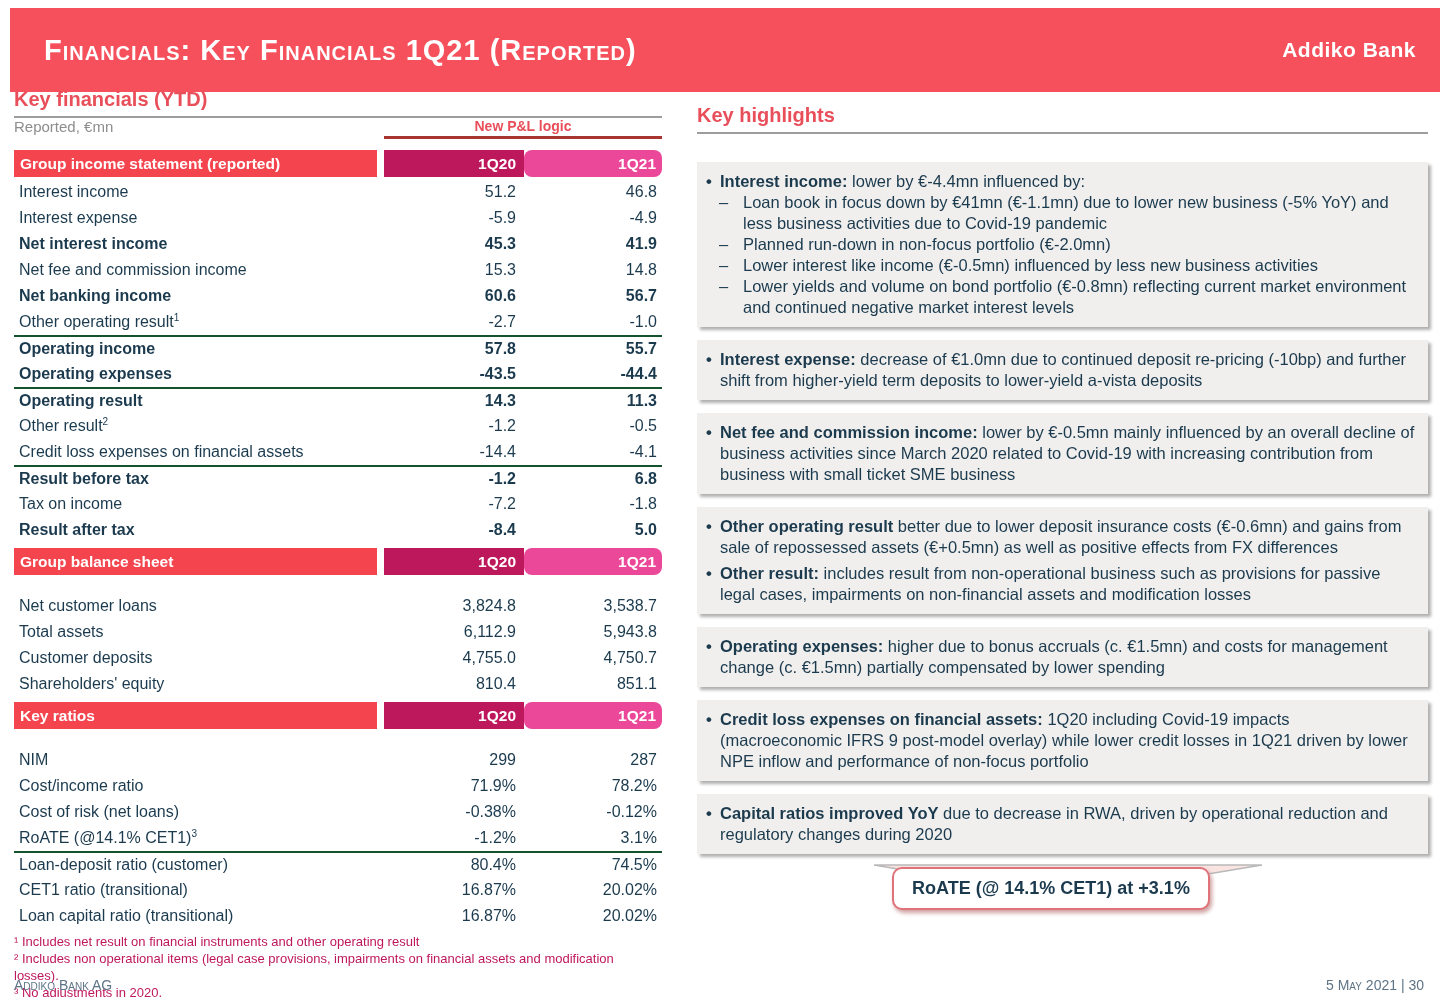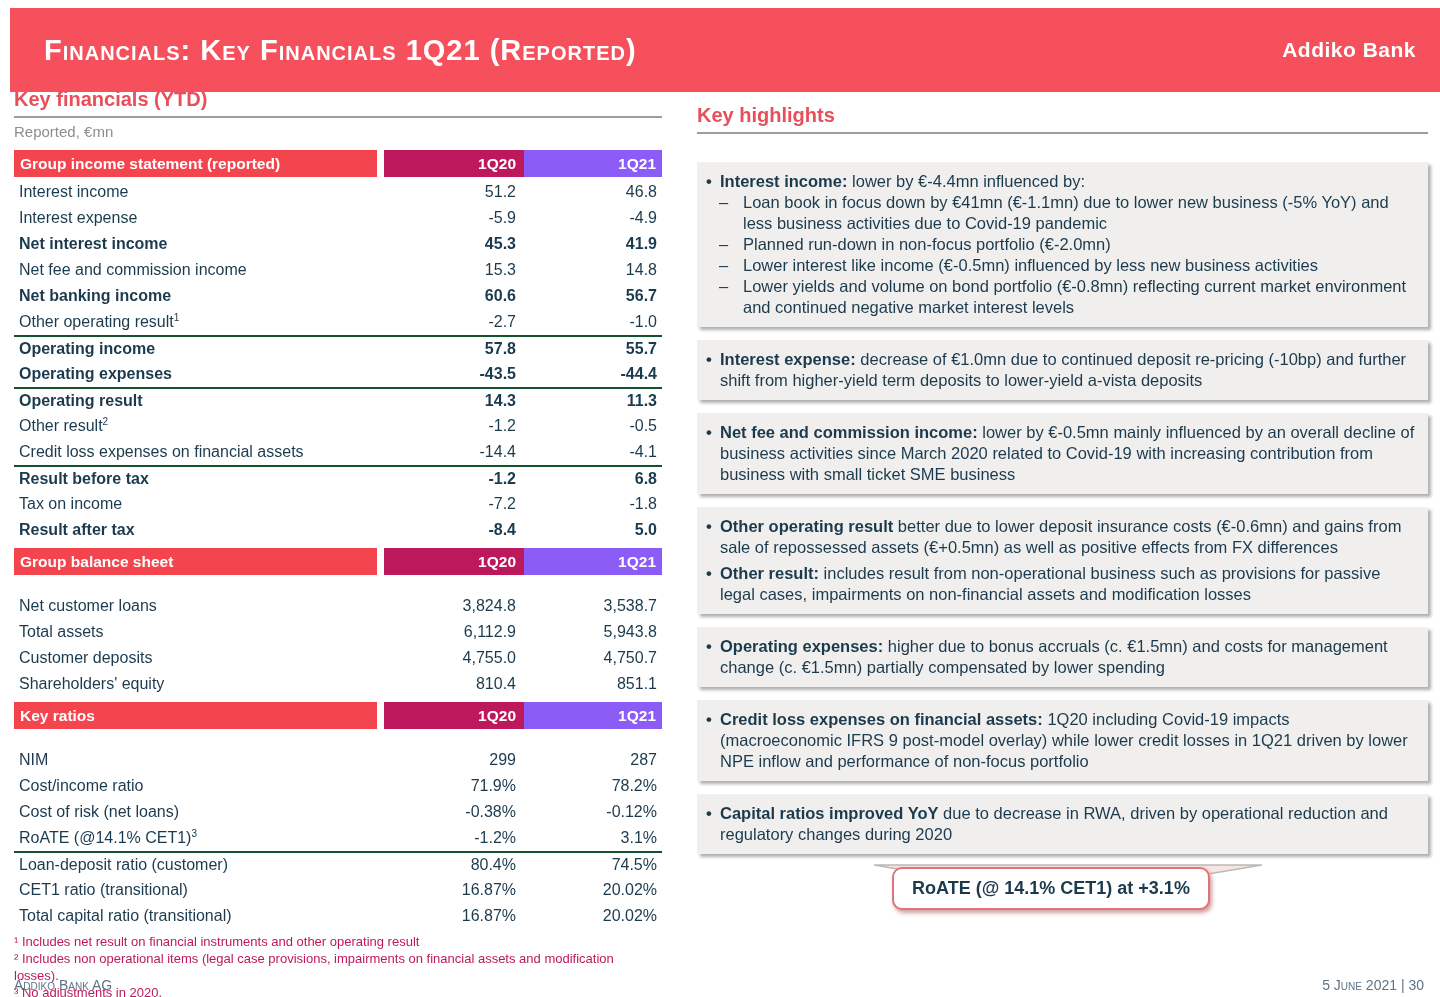--- a/index.html
+++ b/index.html
@@ -18,32 +18,32 @@
     color:#fff; font-size:29px; font-weight:bold; font-variant:small-caps; letter-spacing:1px;
   }
   .brand-logo { color:#fff; font-size:21px; font-weight:bold; letter-spacing:0.5px; }
 
   
   .left-col { position:absolute; left:14px; top:88px; width:648px; }
   .col-head {
     color:#e84f5a; font-size:20px; font-weight:bold;
     padding-bottom:5px; border-bottom:2px solid #9d9d9d;
   }
-  .meta-row { display:flex; align-items:center; height:30px; }
+  .meta-row { display:flex; align-items:flex-start; height:30px; }
   .reported { color:#8d8d8d; font-size:15px; width:370px; padding-bottom:4px; }
   .pl-wrap {
     width:278px; text-align:center; border-bottom:3px solid #a8352f;
     padding-bottom:2px; color:#e84f5a; font-weight:bold; font-size:14px;
   }
   .sec-bar { display:flex; height:27px; margin:2px 0 2px 0; font-size:15.5px; font-weight:bold;justify-content:space-between; }
   .sec-bar.later { margin-top:5px; margin-bottom:18px; }
   .sec-label { width:363px; background:#f4454f; color:#fff; display:flex; align-items:center; padding-left:6px; }
   .sec-gap { width:7px; }
   .sec-c1 { width:140px; background:#be185d; color:#fff; display:flex; align-items:center; justify-content:flex-end; padding-right:8px; }
-  .sec-c2 { width:138px; background:#8b5cf6; color:#fff; display:flex; align-items:center; justify-content:flex-end; padding-right:6px; }
+  .sec-c2 { width:138px; background:#ec4899; color:#fff; display:flex; align-items:center; justify-content:flex-end; padding-right:6px;border-radius:8px; }
   .t-row { display:flex; height:26px; align-items:center; font-size:16px; }
   .t-row.bold { font-weight:bold; }
   .t-row.line-above { border-top:2px solid #14532d; }
   .t-label { width:370px; padding-left:5px; }
   .t-v1 { width:140px; text-align:right; padding-right:8px; }
   .t-v2 { width:138px; text-align:right; padding-right:5px; }
   sup.fn { font-size:10px; vertical-align:super; line-height:0; }
   .footnotes { margin-top:4px; font-size:13px; line-height:17px; color:#be185d; }
 
   
@@ -84,20 +84,21 @@
 
   <div class="topbar">
     <div class="slide-title">Financials: Key Financials 1Q21 (Reported)</div>
     <div class="brand-logo">Addiko Bank</div>
   </div>
 
   <div class="left-col">
     <div class="col-head">Key financials (YTD)</div>
     <div class="meta-row">
       <div class="reported">Reported, €mn</div>
+      <div class="pl-wrap">New P&amp;L logic</div>
     </div>
     <div id="fin-table">
         <div class="sec-bar">
           <div class="sec-label">Group income statement (reported)</div>
           <div class="sec-gap"></div>
           <div class="sec-c1">1Q20</div>
           <div class="sec-c2">1Q21</div>
         </div>
         <div class="t-row">
           <div class="t-label">Interest income</div>
@@ -225,21 +226,21 @@
           <div class="t-label">Loan-deposit ratio (customer)</div>
           <div class="t-v1">80.4%</div>
           <div class="t-v2">74.5%</div>
         </div>
         <div class="t-row">
           <div class="t-label">CET1 ratio (transitional)</div>
           <div class="t-v1">16.87%</div>
           <div class="t-v2">20.02%</div>
         </div>
         <div class="t-row">
-          <div class="t-label">Total capital ratio (transitional)</div>
+          <div class="t-label">Loan capital ratio (transitional)</div>
           <div class="t-v1">16.87%</div>
           <div class="t-v2">20.02%</div>
         </div>
       </div>
     <div class="footnotes" id="footnotes">
         <div class="fn-line">¹ Includes net result on financial instruments and other operating result</div>
         <div class="fn-line">² Includes non operational items (legal case provisions, impairments on financial assets and modification losses).</div>
         <div class="fn-line">³ No adjustments in 2020.</div>
       </div>
   </div>
@@ -312,15 +313,15 @@
       </div>
     <div class="callout-wrap">
       <svg class="connector" width="392" height="28">
         <polygon points="2,2 390,2 258,24 132,24" fill="#f9e4e2" stroke="#b9b9b9" stroke-width="1.5"></polygon>
       </svg>
       <div class="roate-callout">RoATE (@ 14.1% CET1) at +3.1%</div>
     </div>
   </div>
 
   <div class="footer-company">Addiko Bank AG</div>
-  <div class="footer-date">5 June 2021  |  30</div>
+  <div class="footer-date">5 May 2021  |  30</div>
 
 </div>
 
 </body></html>

